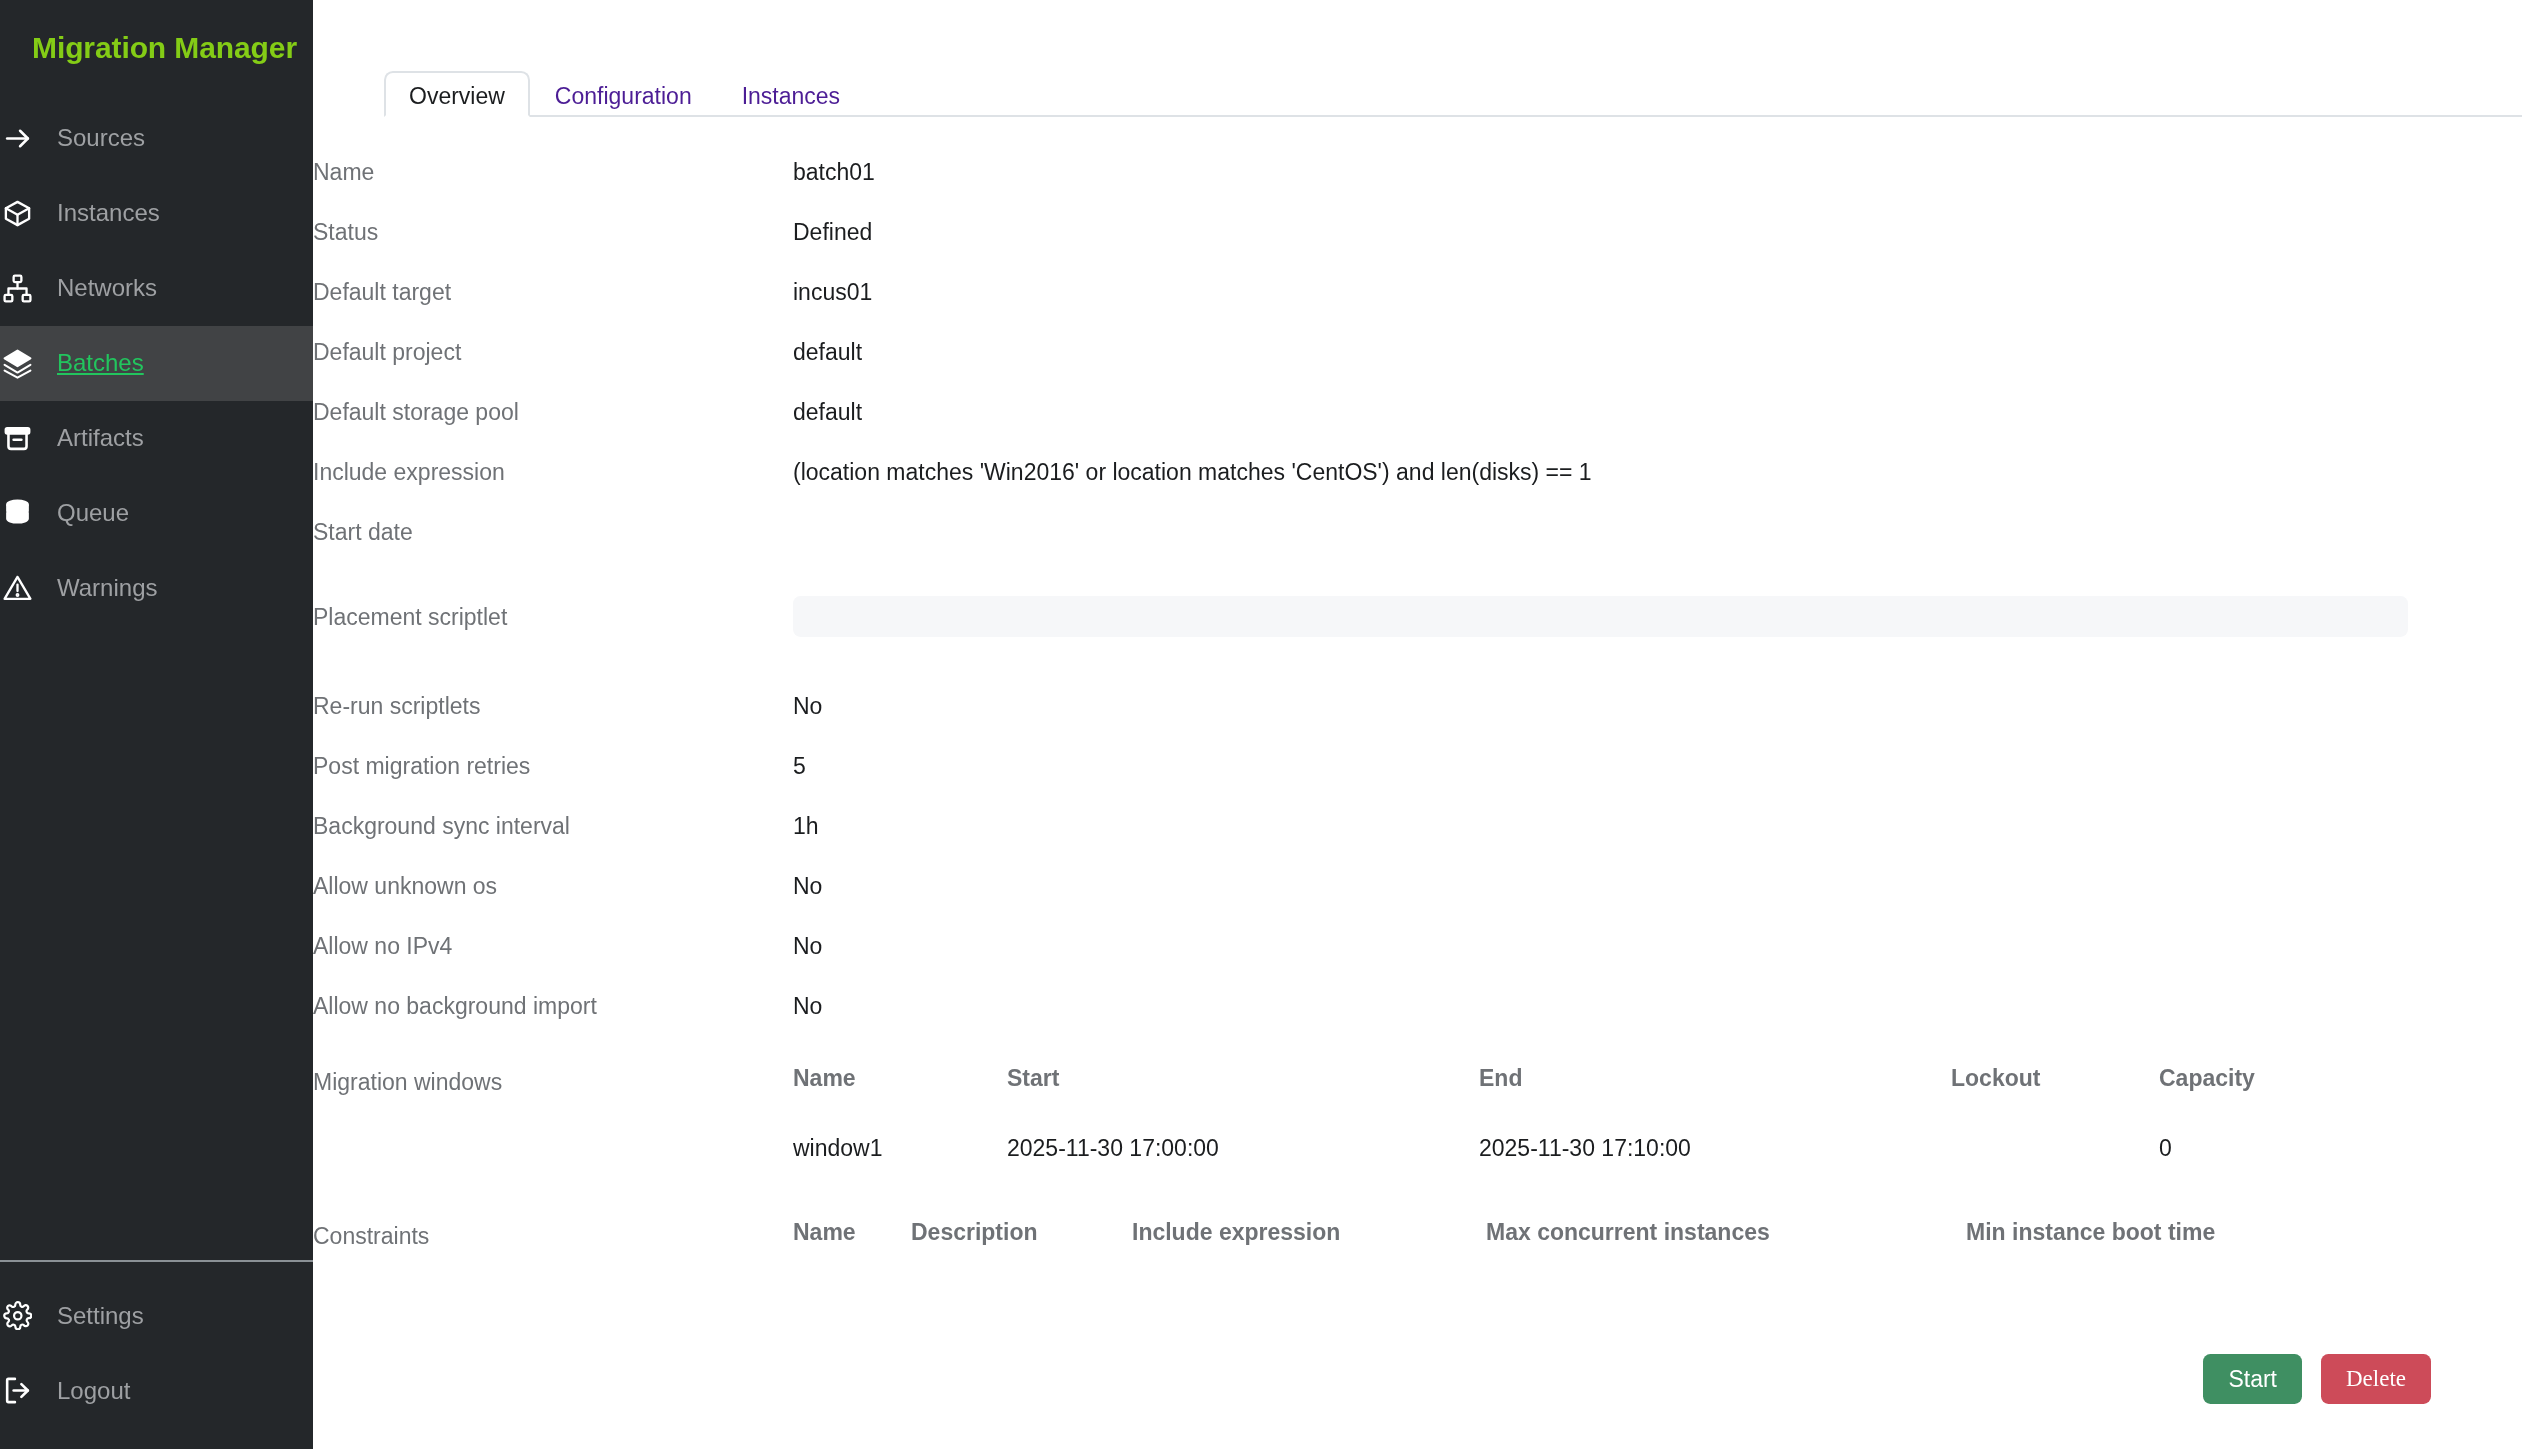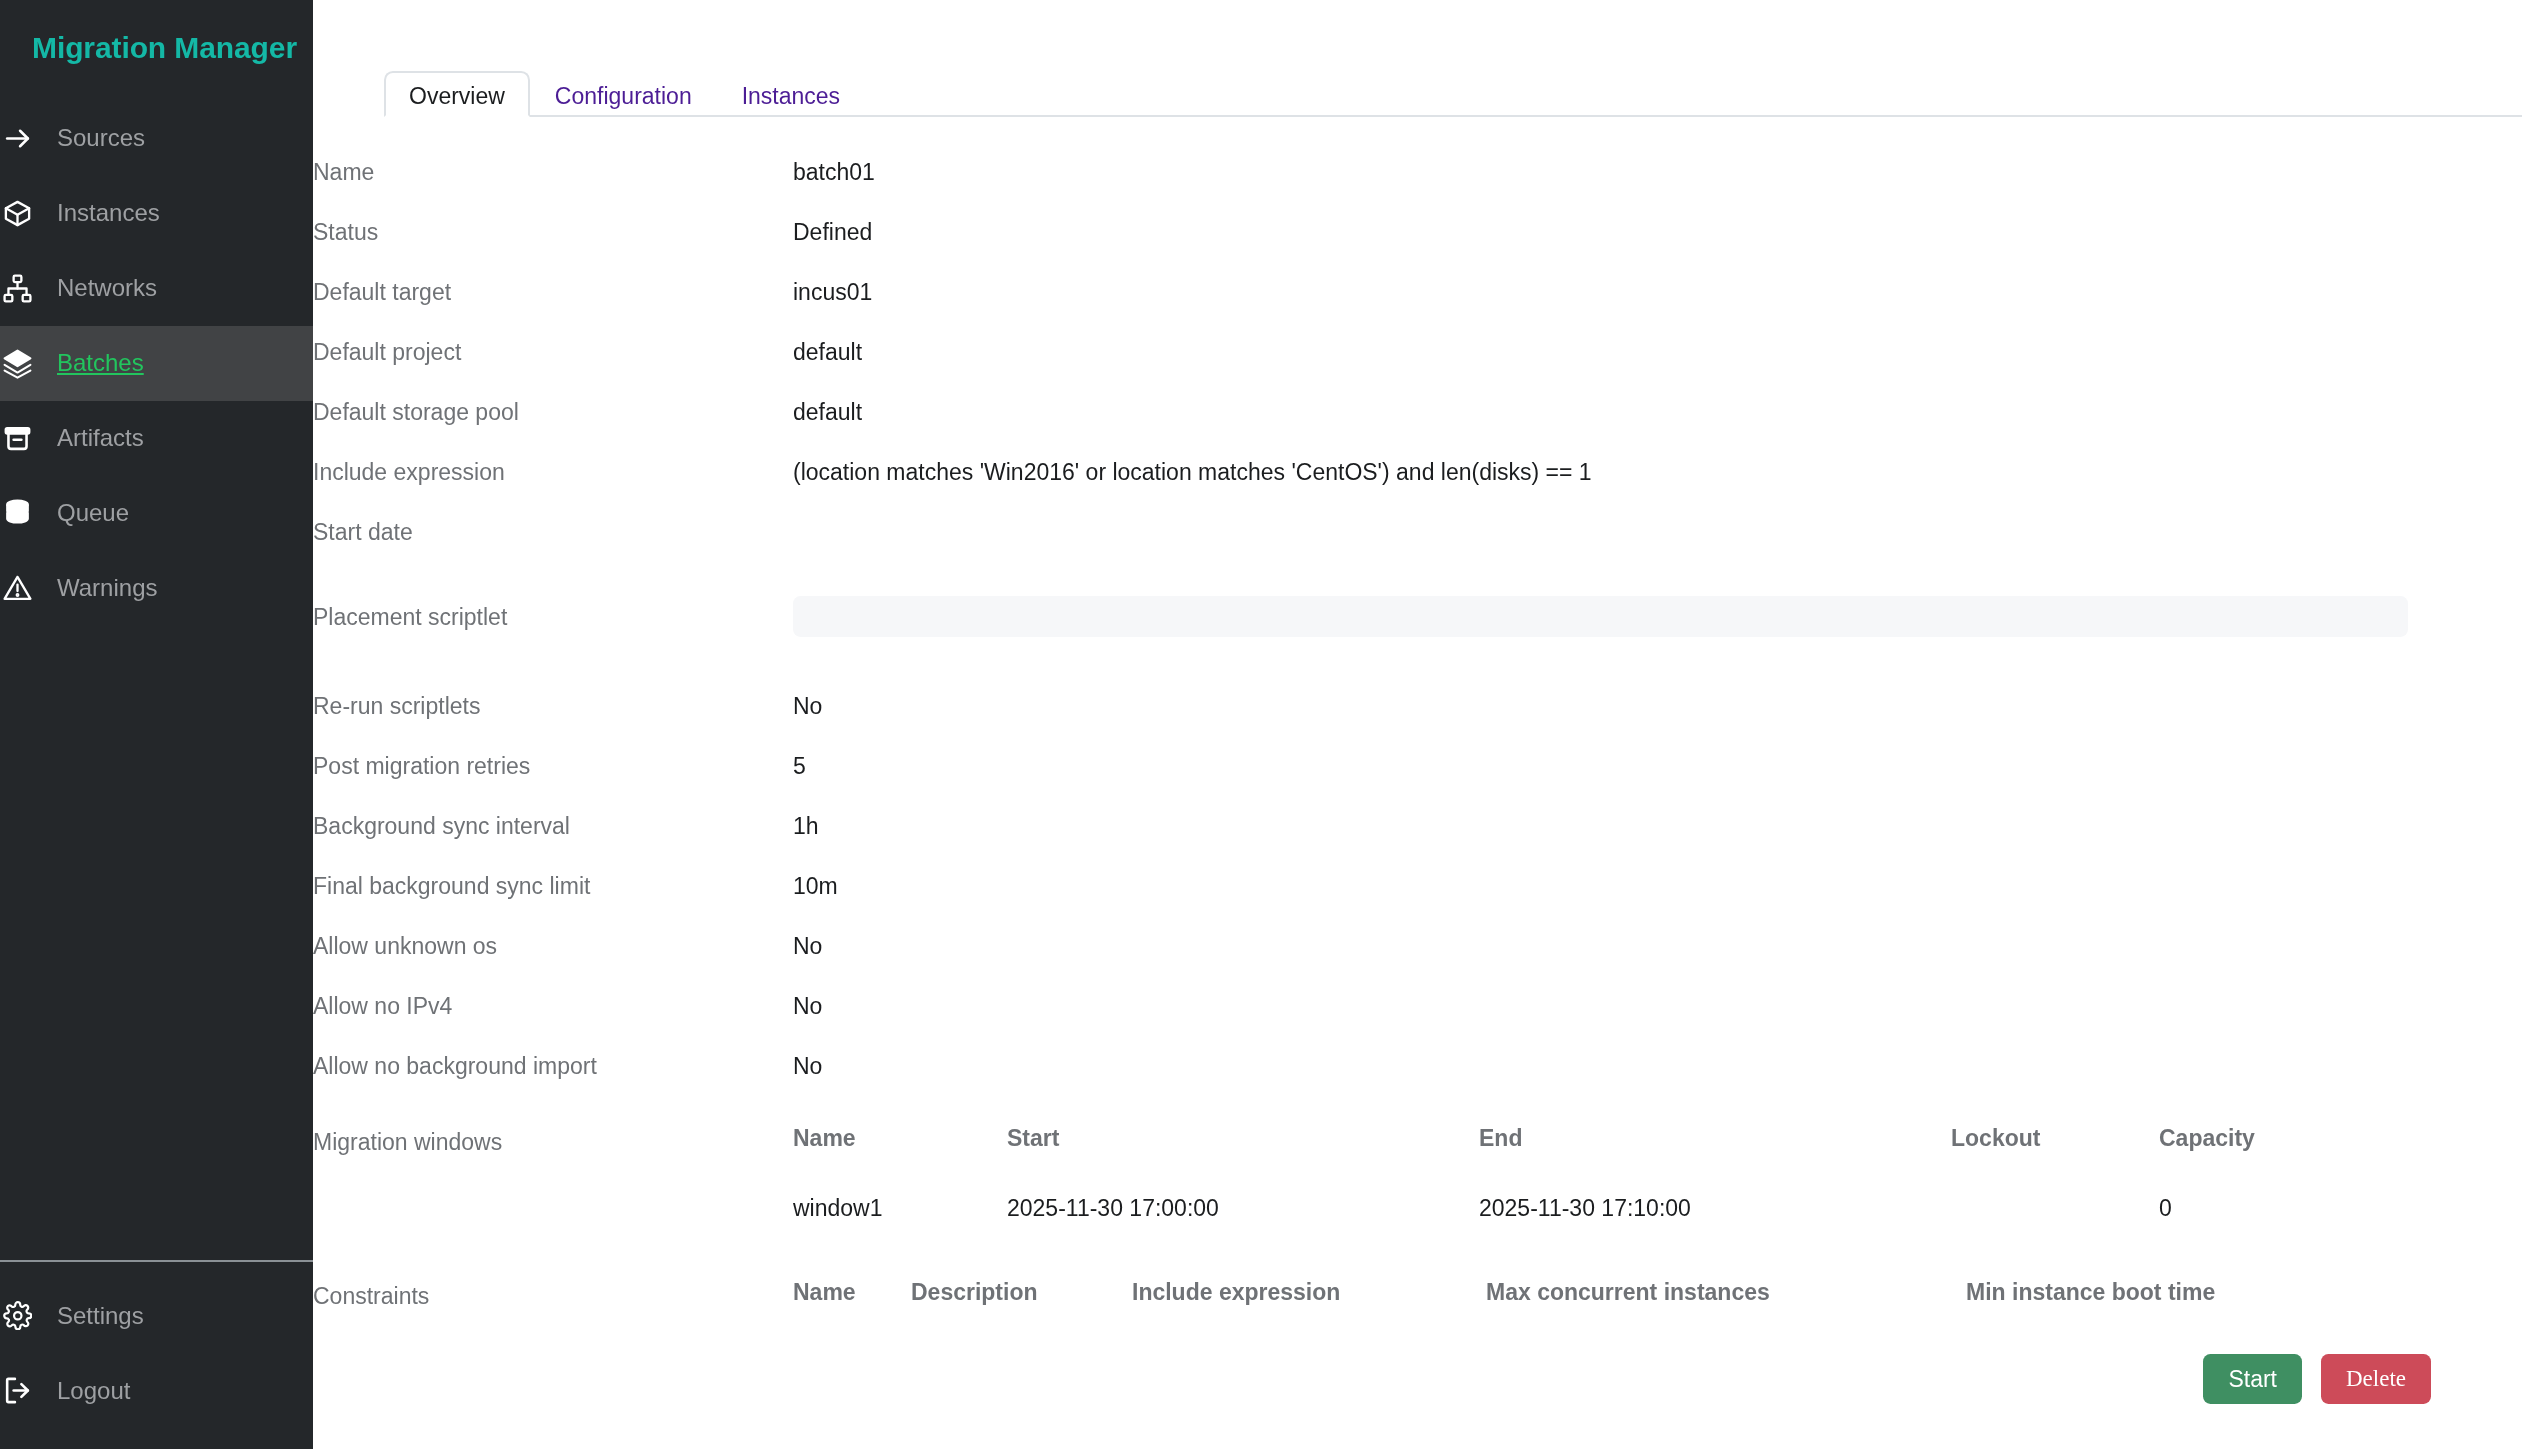--- a/index.html
+++ b/index.html
@@ -13,21 +13,21 @@
   .app { display: flex; width: 2525px; height: 1450px; }
 
   
   .sidebar {
     width: 313px; min-width: 313px; height: 1450px;
     background: #24272a;
     display: flex; flex-direction: column;
     position: relative;
   }
   .brand {
-    color: #14b8a6;
+    color: #84cc16;
     font-size: 30px;
     font-weight: bold;
     padding: 31px 0 0 32px;
     letter-spacing: -0.1px;
     height: 83px;
   }
   .nav { margin-top: 17.7px; }
   .nav-item {
     display: flex; align-items: center;
     height: 75px;
@@ -341,24 +341,20 @@
       <div class="row">
         <span class="lbl">Post migration retries</span>
         <span class="val">5</span>
       </div>
 
       <div class="row">
         <span class="lbl">Background sync interval</span>
         <span class="val">1h</span>
       </div>
 
-      <div class="row">
-        <span class="lbl">Final background sync limit</span>
-        <span class="val">10m</span>
-      </div>
 
       <div class="row">
         <span class="lbl">Allow unknown os</span>
         <span class="val">No</span>
       </div>
 
       <div class="row">
         <span class="lbl">Allow no IPv4</span>
         <span class="val">No</span>
       </div>

